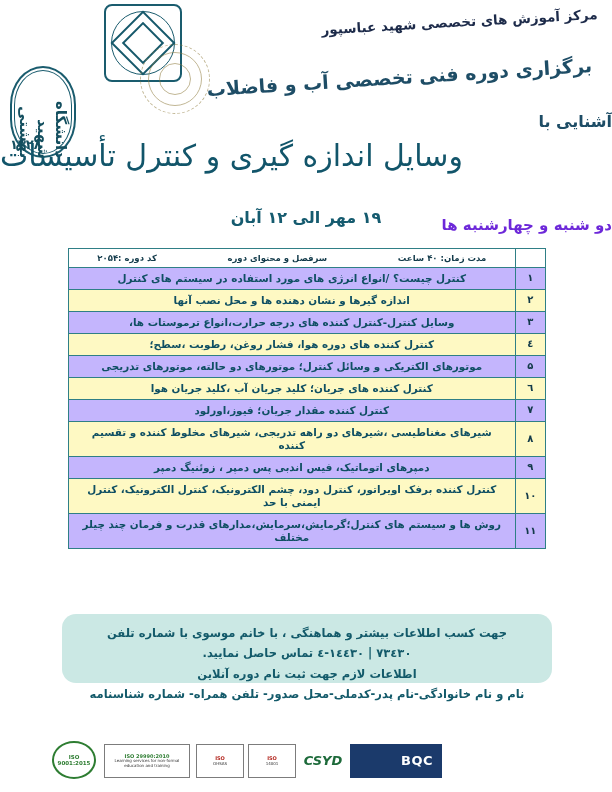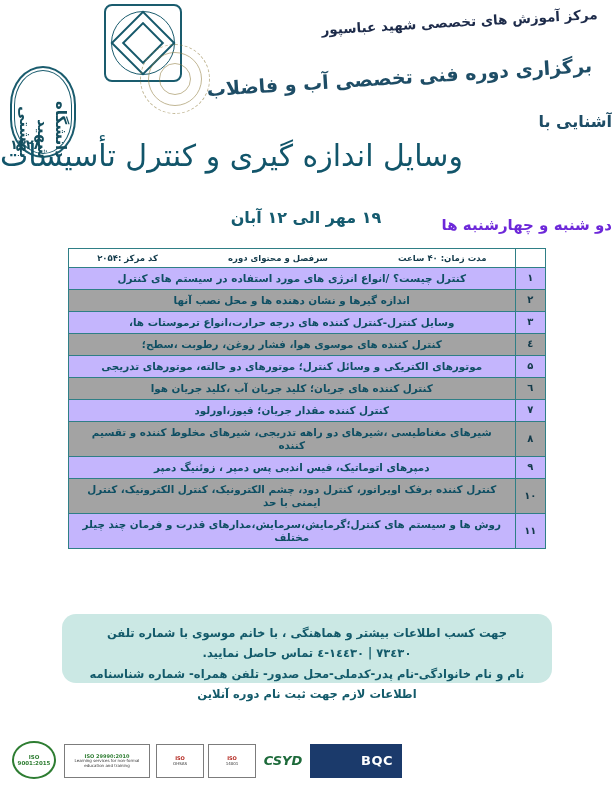--- a/index.html
+++ b/index.html
@@ -225,21 +225,21 @@
   tbody tr:last-child td { border-bottom: none; }
   td.no {
     width: 30px;
     text-align: center;
     border-left: 1px solid #2f7f86;
     color: #123a4a;
     font-size: 10px;
   }
   td.topic { text-align: center; }
   tbody tr.alt td { background: #c4b5fd; }
-  tbody tr.plain td { background: #a3a3a3; }
+  tbody tr.plain td { background: #fef9c3; }
   .hdr-inner {
     display: flex;
     justify-content: space-around;
     gap: 26px;
     white-space: nowrap;
   }
 
   
   .contact {
     position: absolute;
@@ -273,20 +273,21 @@
     background: #fff;
     display: flex;
     align-items: center;
     justify-content: center;
     text-align: center;
     font-size: 5px;
     line-height: 1.15;
     color: #1b1b1b;
     padding: 2px;
     overflow: hidden;
+    margin-left: 40px;
   }
   .cert-1 { left: 8px; bottom: 4px; width: 52px; height: 44px; border: none; }
   .cert-1 .disc {
     width: 44px; height: 38px;
     border-radius: 50%;
     border: 2px solid #2e7d32;
     color: #2e7d32;
     font-size: 5.5px;
     font-weight: bold;
     display: flex; align-items: center; justify-content: center;
@@ -334,41 +335,41 @@
 
   <div class="table-wrap">
     <table>
       <thead>
         <tr>
           <th class="col-no"></th>
           <th>
             <div class="hdr-inner">
               <span>مدت زمان: ۴۰ ساعت</span>
               <span>سرفصل و محتوای دوره</span>
-              <span>کد مرکز :۲۰۵۴</span>
+              <span>کد دوره :۲۰۵۴</span>
             </div>
           </th>
         </tr>
       </thead>
       <tbody id="tbody">
           <tr class="alt">
             <td class="no">۱</td>
             <td class="topic">کنترل چیست؟ /انواع انرژی های مورد استفاده در سیستم های کنترل</td>
           </tr>
           <tr class="plain">
             <td class="no">۲</td>
             <td class="topic">اندازه گیرها و نشان دهنده ها و محل نصب آنها</td>
           </tr>
           <tr class="alt">
             <td class="no">۳</td>
             <td class="topic">وسایل کنترل-کنترل کننده های درجه حرارت،انواع ترموستات ها،</td>
           </tr>
           <tr class="plain">
             <td class="no">٤</td>
-            <td class="topic">کنترل کننده های موسوی هوا، فشار روغن، رطوبت ،سطح؛</td>
+            <td class="topic">کنترل کننده های دوره هوا، فشار روغن، رطوبت ،سطح؛</td>
           </tr>
           <tr class="alt">
             <td class="no">۵</td>
             <td class="topic">موتورهای الکتریکی و وسائل کنترل؛ موتورهای دو حالته، موتورهای تدریجی</td>
           </tr>
           <tr class="plain">
             <td class="no">٦</td>
             <td class="topic">کنترل کننده های جریان؛ کلید جریان آب ،کلید جریان هوا</td>
           </tr>
           <tr class="alt">
@@ -391,22 +392,22 @@
             <td class="no">۱۱</td>
             <td class="topic">روش ها و سیستم های کنترل؛گرمایش،سرمایش،مدارهای قدرت و فرمان چند چیلر مختلف</td>
           </tr>
         </tbody>
     </table>
   </div>
 
   <div class="contact">
     <div>جهت کسب اطلاعات بیشتر و هماهنگی ، با خانم موسوی با شماره تلفن</div>
     <div>۷۳٤۳۰ | ۱٤٤۳۰-٤ تماس حاصل نمایید.</div>
+    <div>اطلاعات لازم جهت ثبت نام دوره آنلاین</div>
     <div>نام و نام خانوادگی-نام پدر-کدملی-محل صدور- تلفن همراه- شماره شناسنامه</div>
-    <div>اطلاعات لازم جهت ثبت نام دوره آنلاین</div>
   </div>
 
   <div class="footer">
     <div class="cert cert-1">
       <div class="disc">
         <span>ISO</span>
         <span>9001:2015</span>
       </div>
     </div>
     <div class="cert cert-2">

